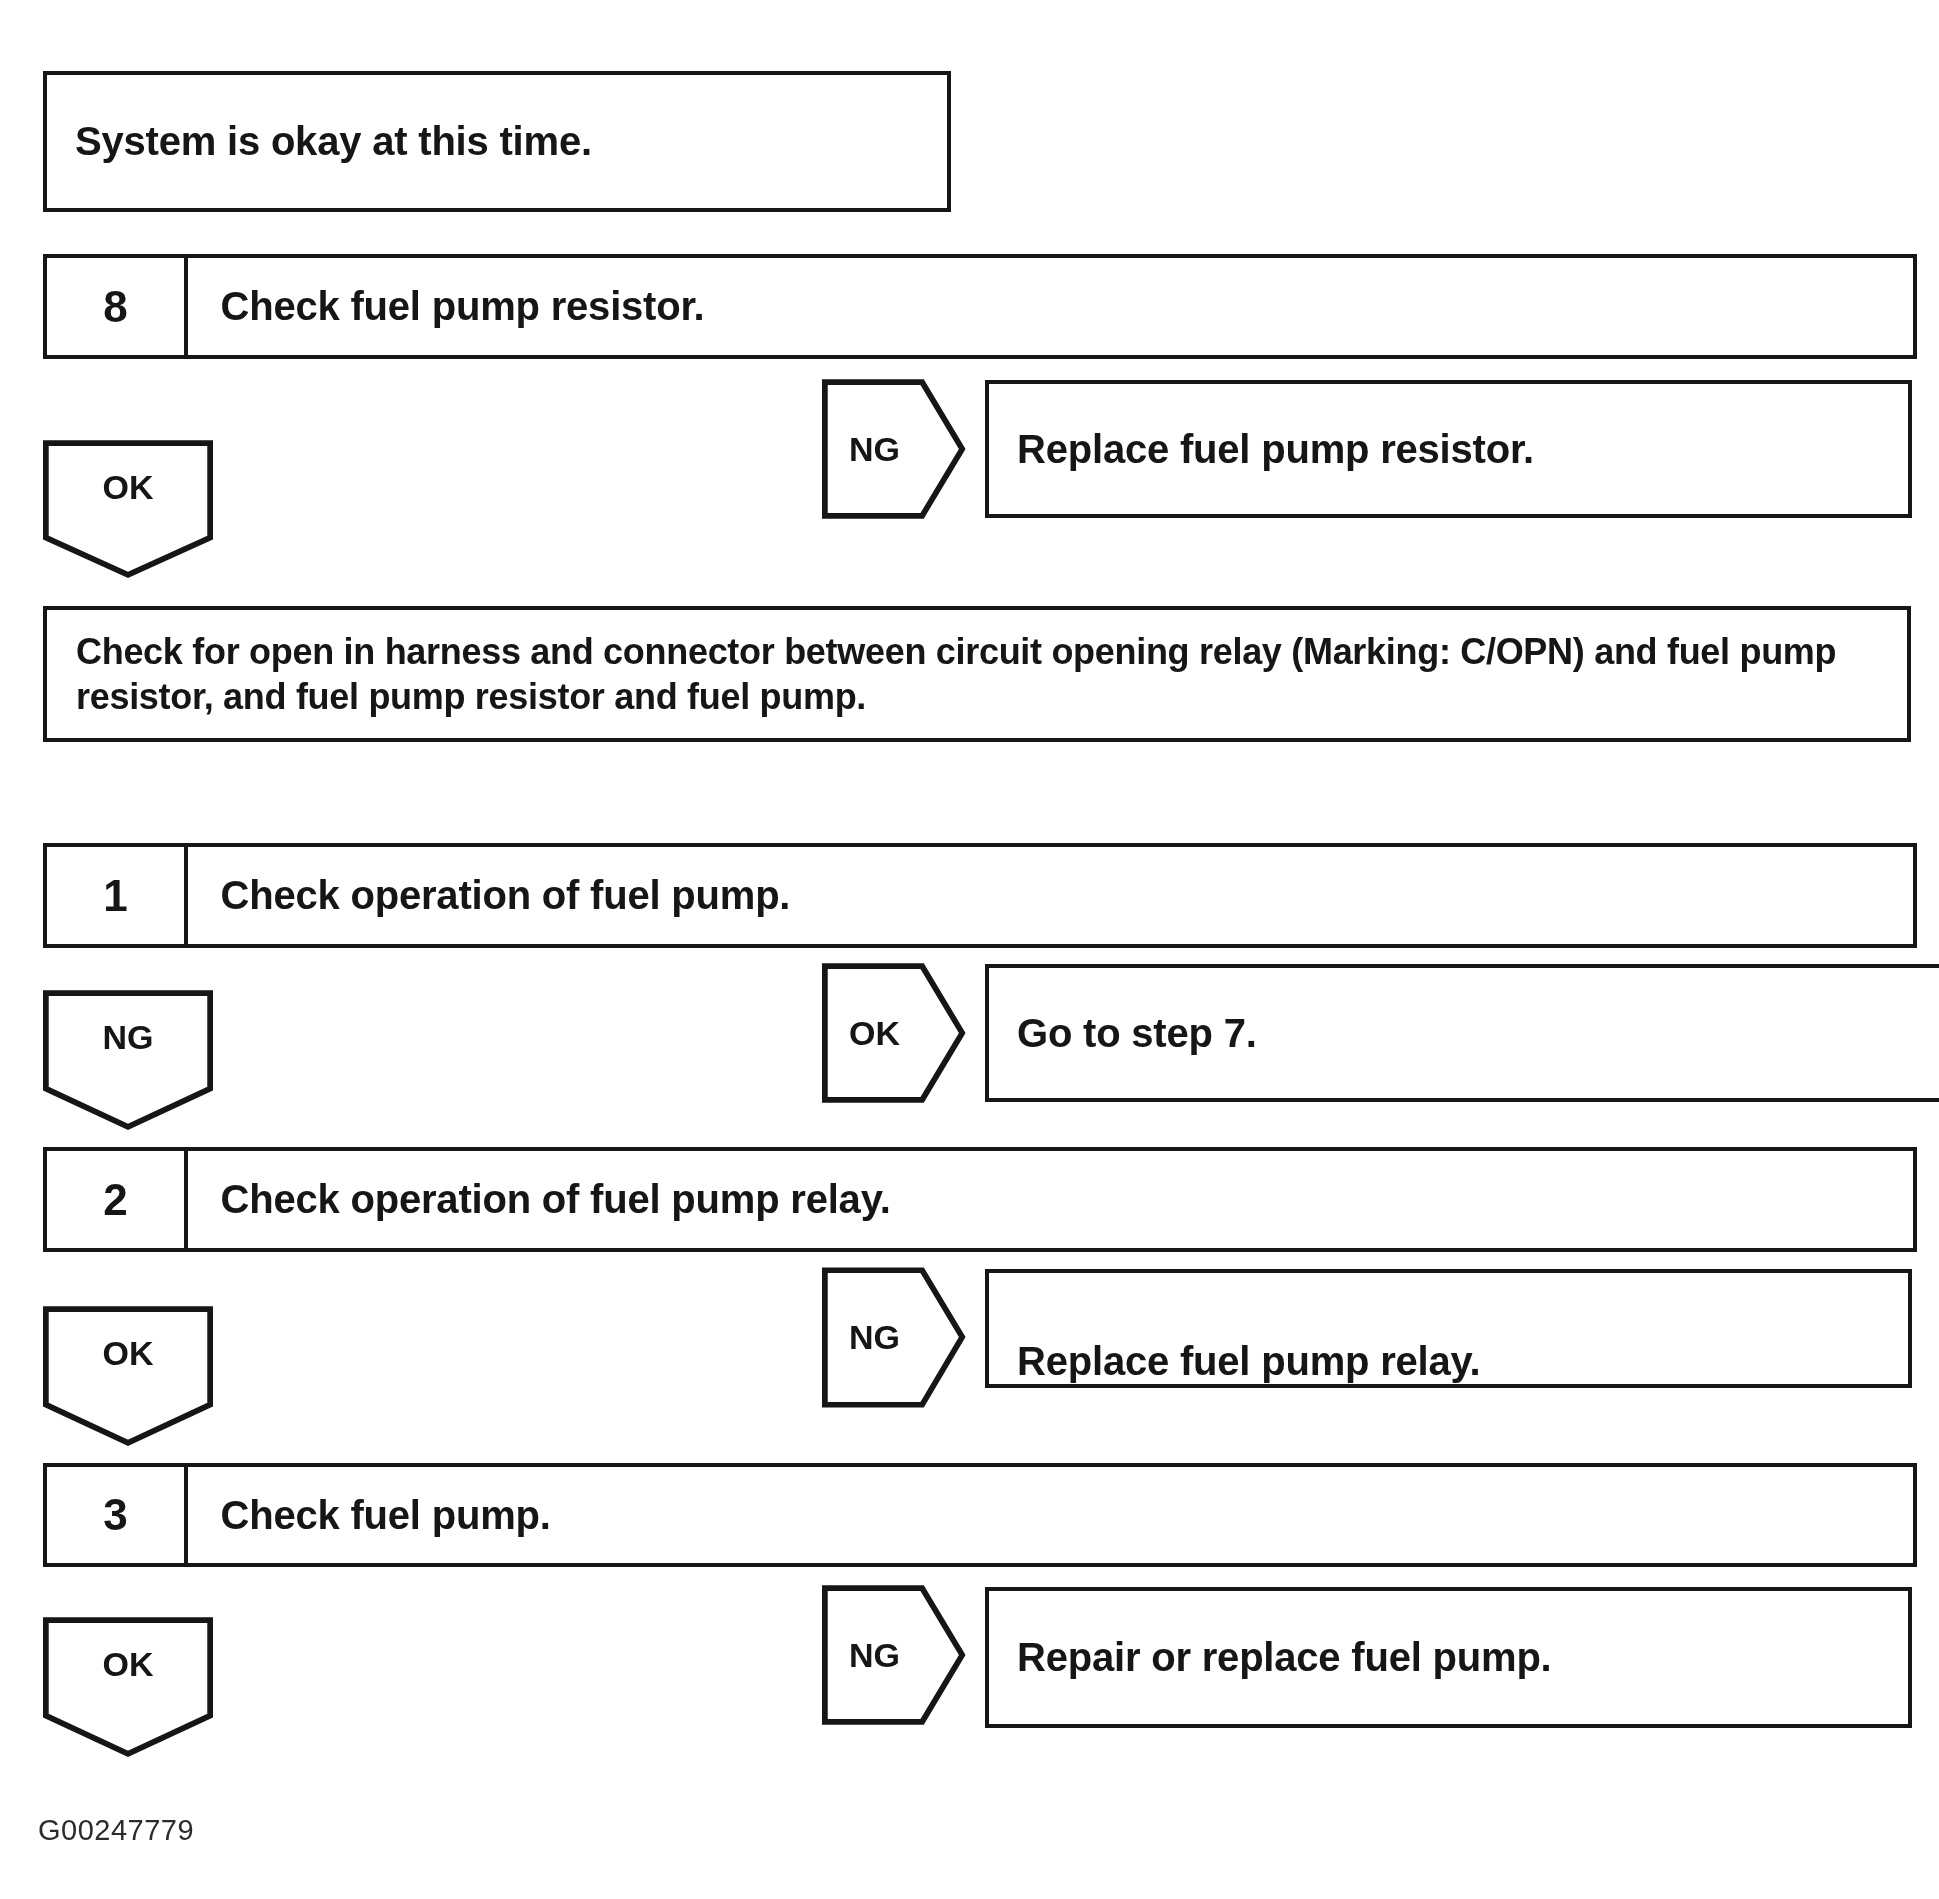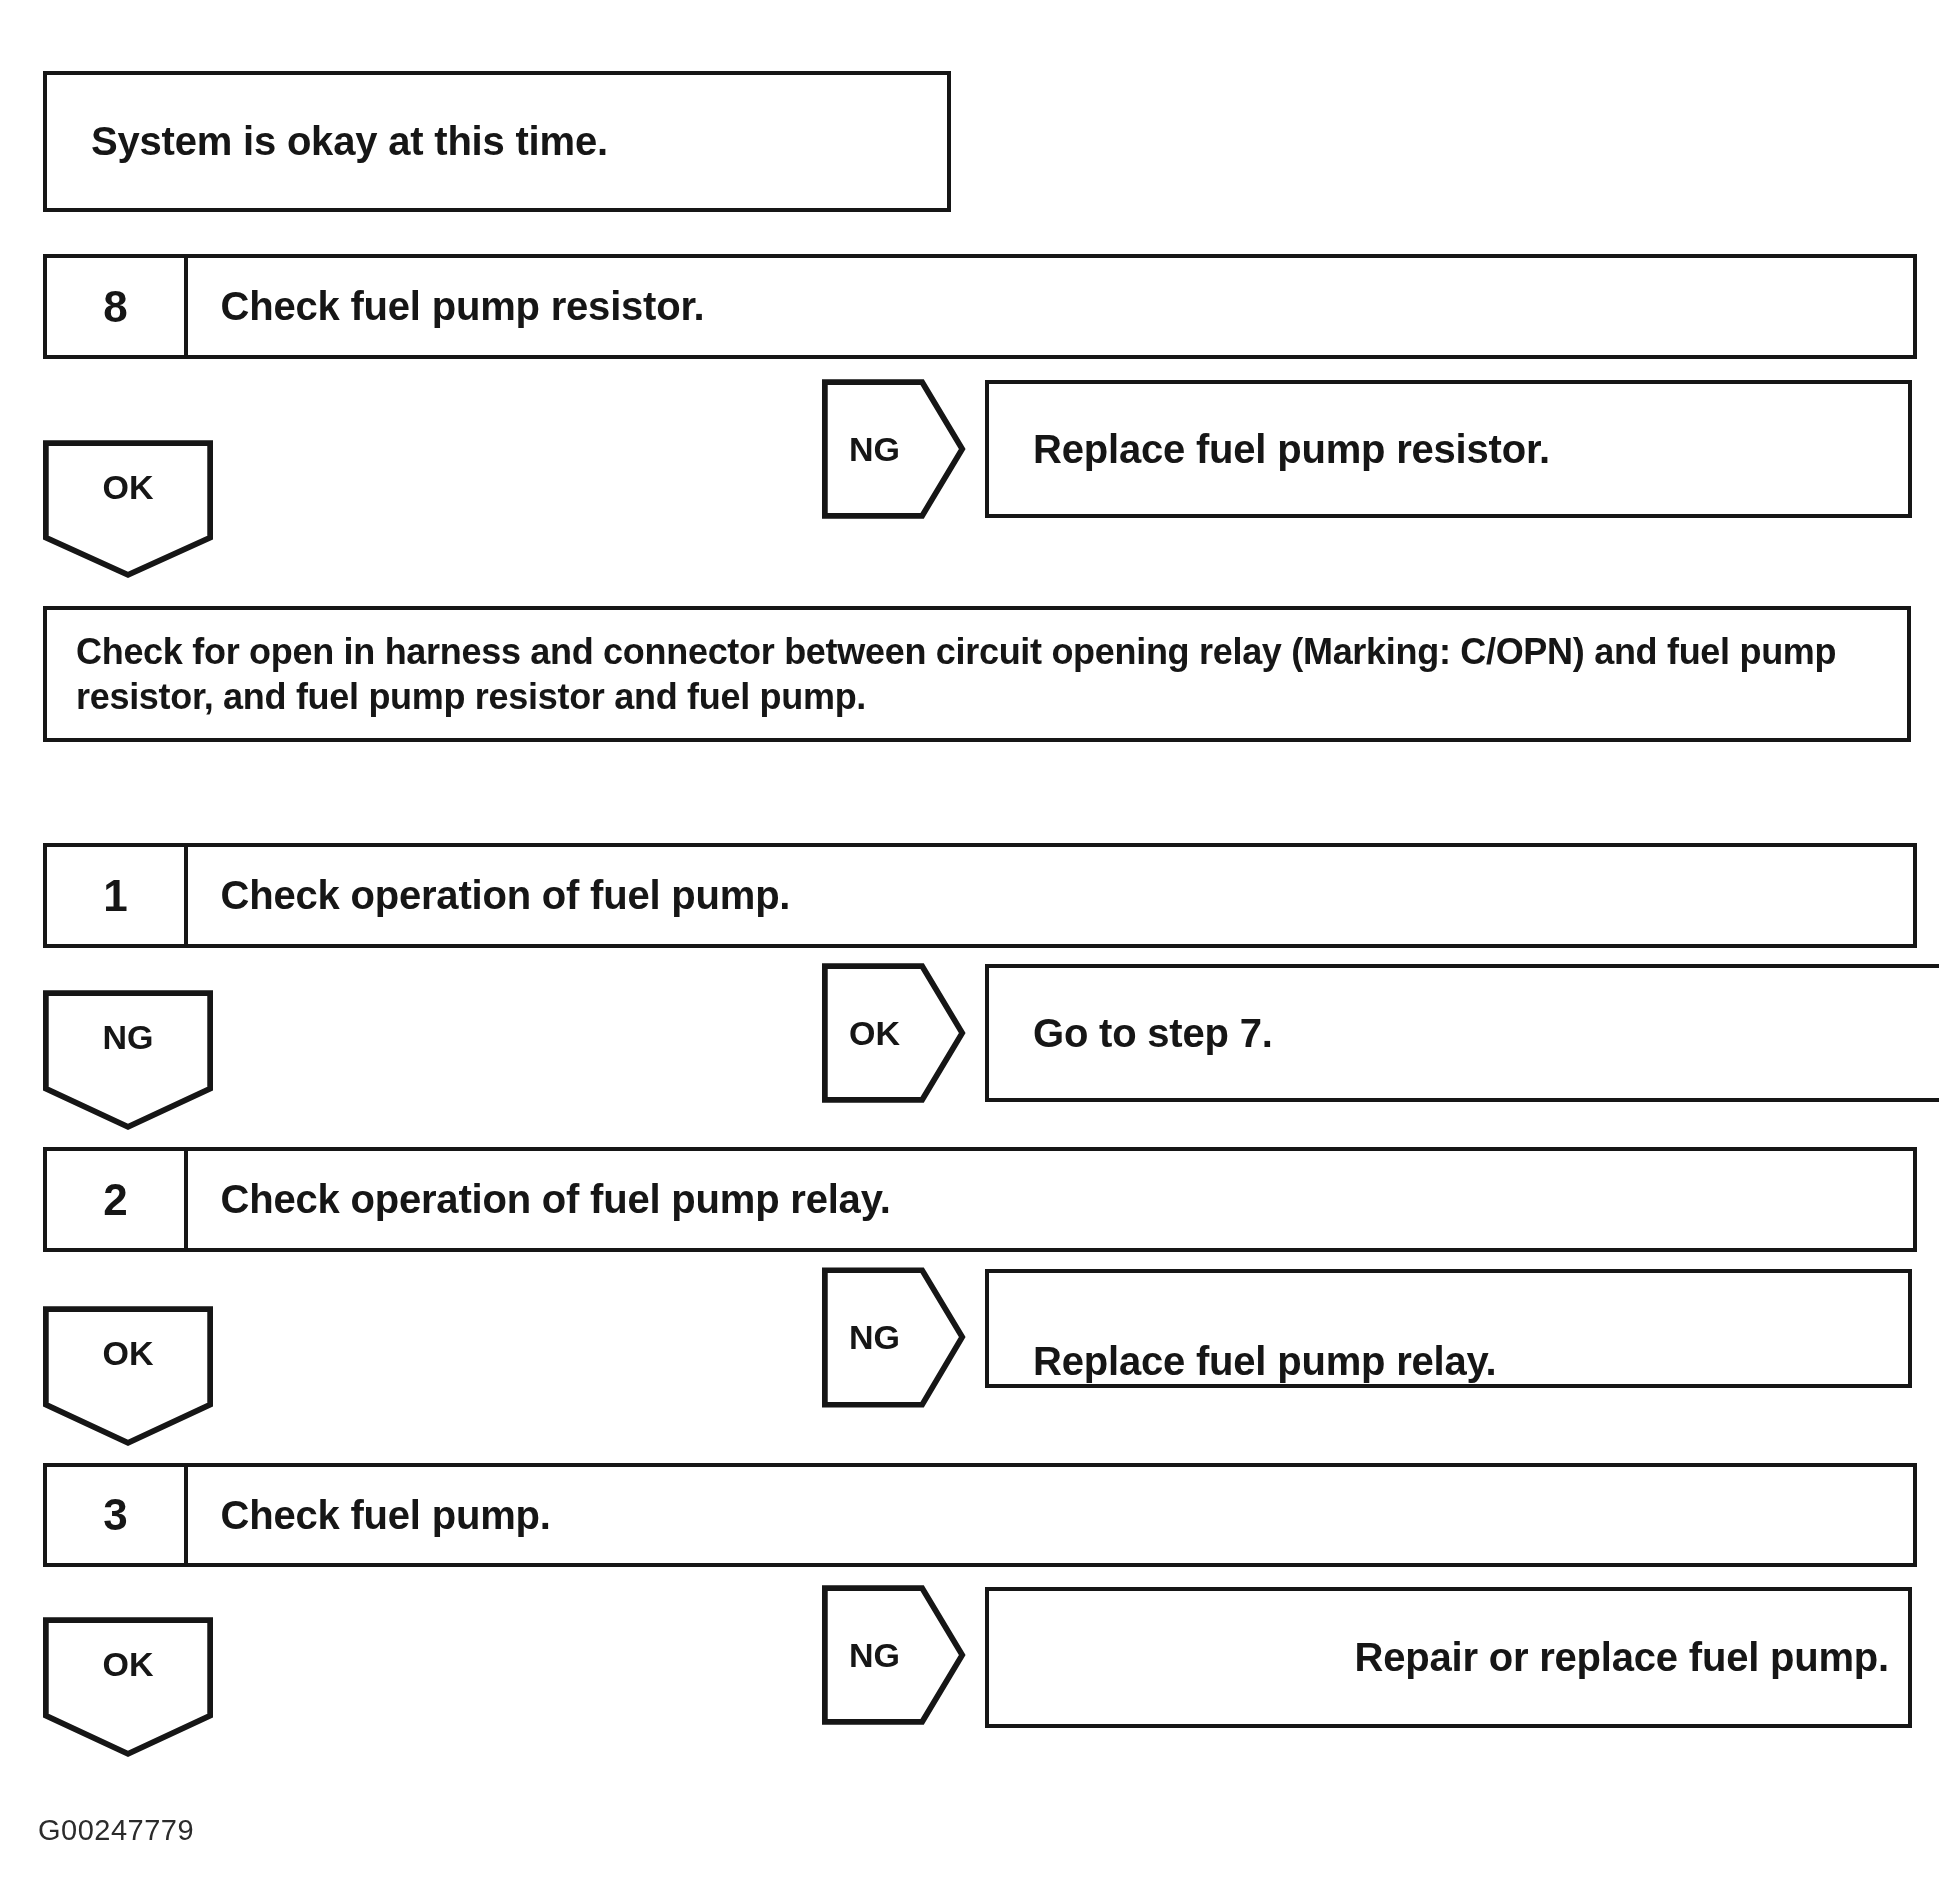--- a/index.html
+++ b/index.html
@@ -9,21 +9,21 @@
   .page{
     position:relative; width:1939px; height:1899px;
     background:#ffffff; color:#161616; overflow:hidden;
   }
   .box{
     position:absolute; box-sizing:border-box;
     border:4.8px solid #161616; background:#ffffff;
     display:flex; align-items:center;
     font-size:40px; font-weight:700; letter-spacing:-0.2px;
   }
-  .box .txt{ padding-left:44px; padding-right:19px; }
+  .box .txt{ padding-left:28px; padding-right:19px; }
   .row{
     position:absolute; box-sizing:border-box; left:43px; width:1874px; height:105px;
     border:4.8px solid #161616; background:#ffffff; display:flex;
   }
   .cell-num{
     box-sizing:border-box; width:141px; border-right:4.8px solid #161616;
     display:flex; align-items:center; justify-content:center;
     font-size:44px; font-weight:700;
   }
   .cell-label{
@@ -138,21 +138,21 @@
     <div class="cell-num">3</div>
     <div class="cell-label">Check fuel pump.</div>
   </div>
 
   <div class="pent-wrap" style="left:822px; top:1585px; width:145px; height:140px;">
     <svg width="145" height="140" viewBox="0 0 152 146">
       <polygon points="3,3 105,3 147,73 105,143 3,143" fill="#ffffff" stroke="#161616" stroke-width="6"></polygon>
     </svg>
     <span class="tag tag-right">NG</span>
   </div>
-  <div class="box" style="left:985px; top:1587px; width:927px; height:141px;justify-content:flex-end;">
+  <div class="box" style="left:985px; top:1587px; width:927px; height:141px;">
     <span class="txt">Repair or replace fuel pump.</span>
   </div>
 
   <div class="pent-wrap" style="left:43px; top:1617px; width:170px; height:141px;">
     <svg width="170" height="141" viewBox="0 0 178 147">
       <polygon points="3,3 175,3 175,103 89,143 3,103" fill="#ffffff" stroke="#161616" stroke-width="6"></polygon>
     </svg>
     <span class="tag tag-down">OK</span>
   </div>
 

